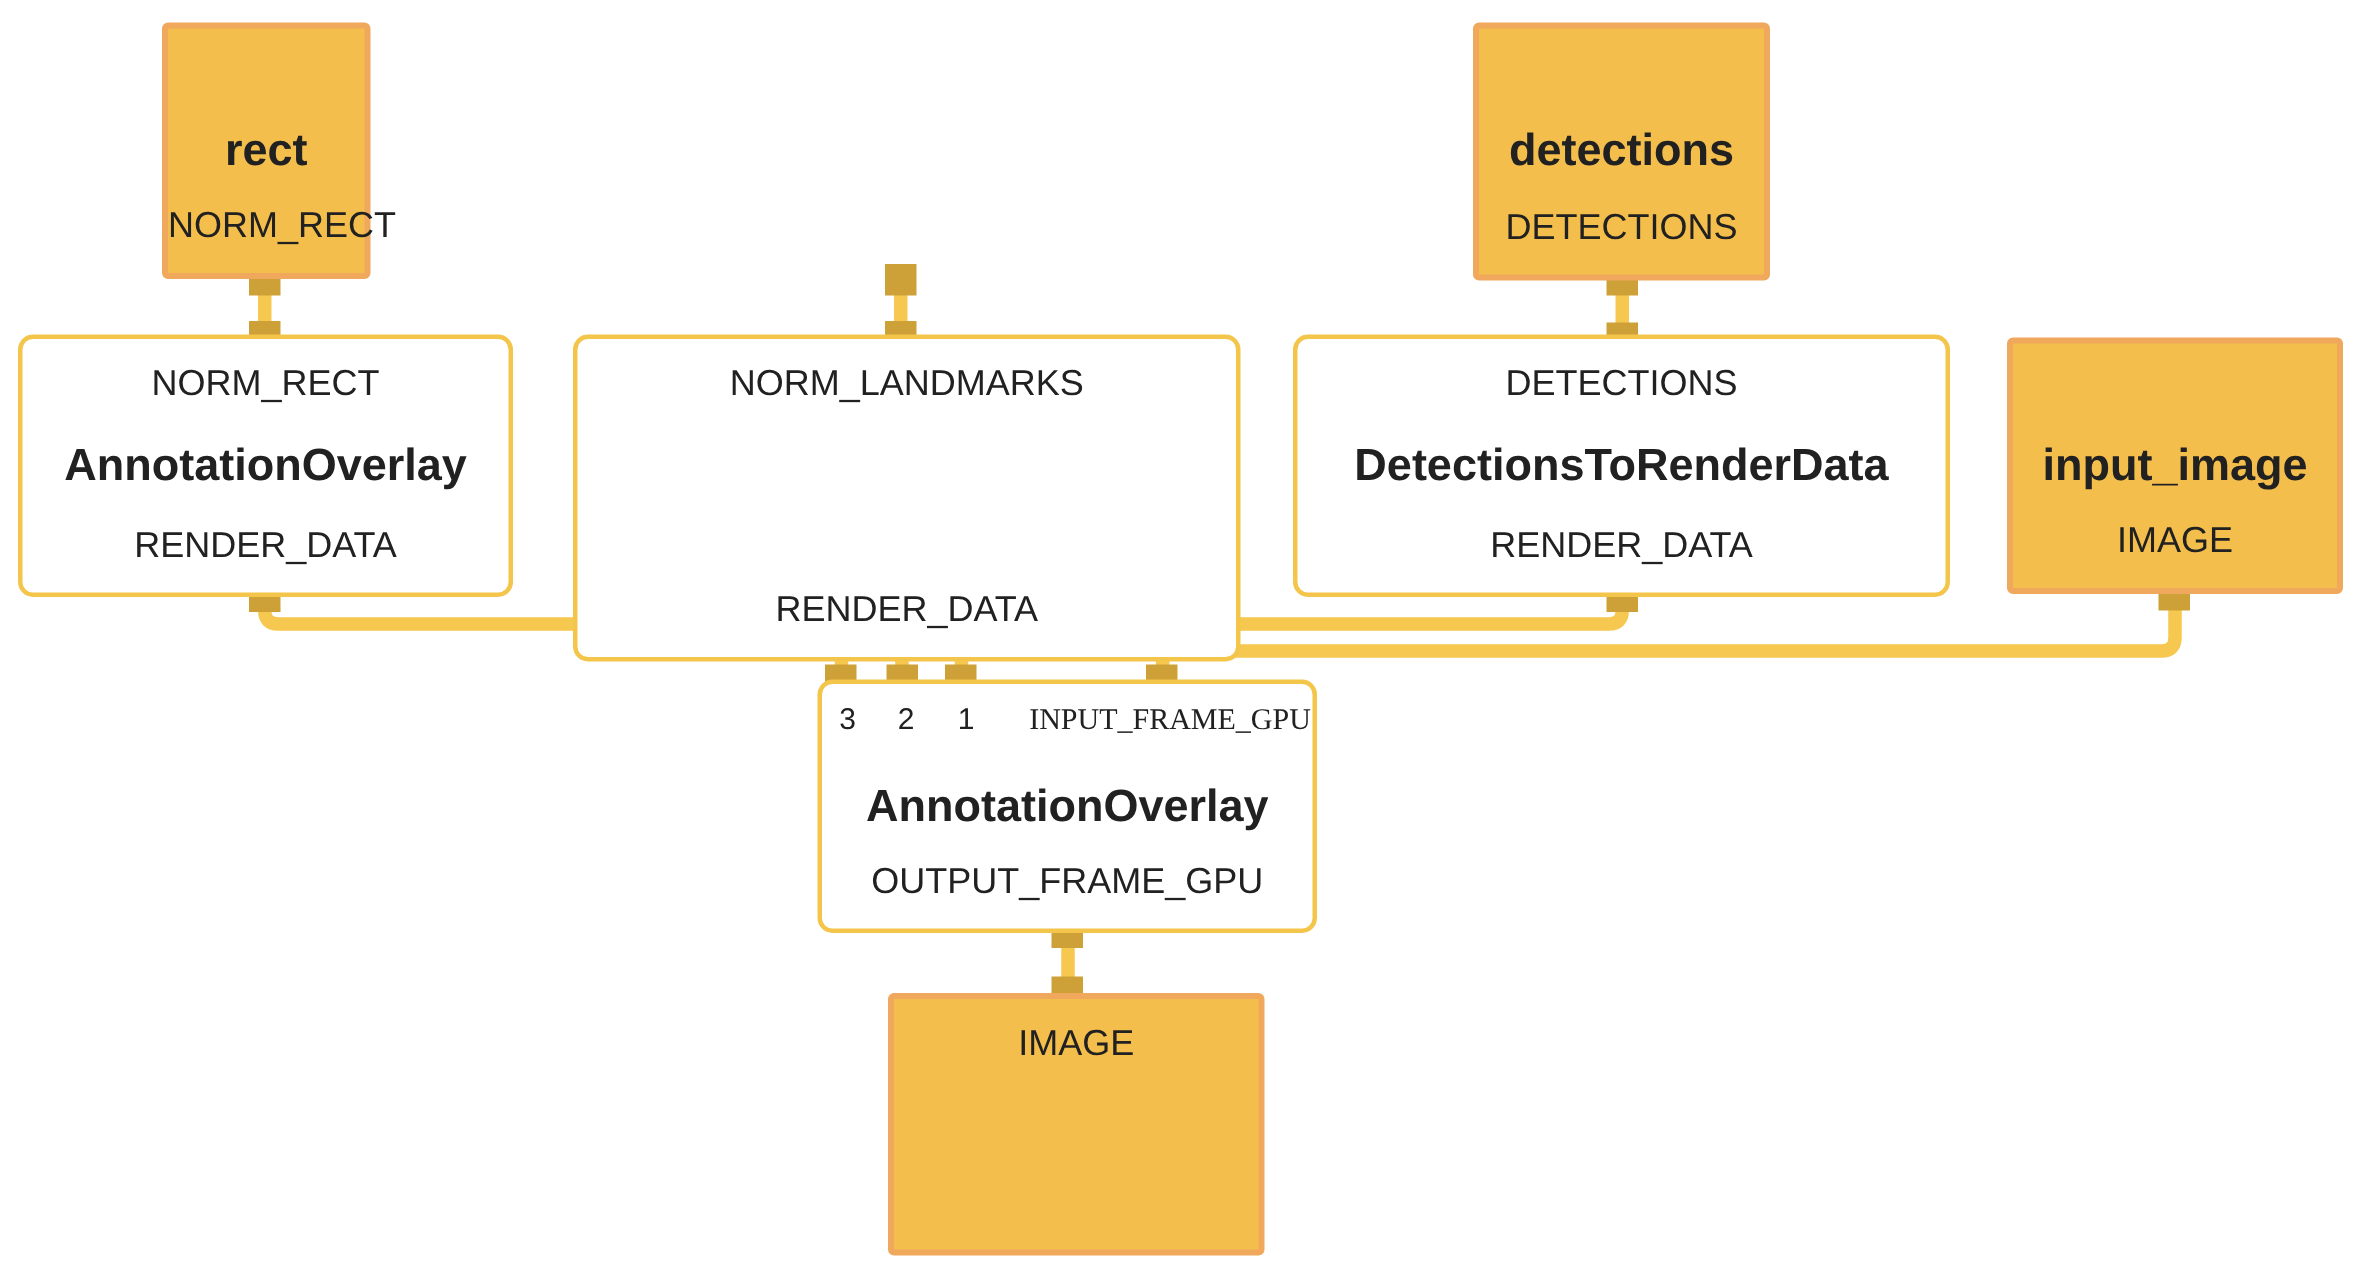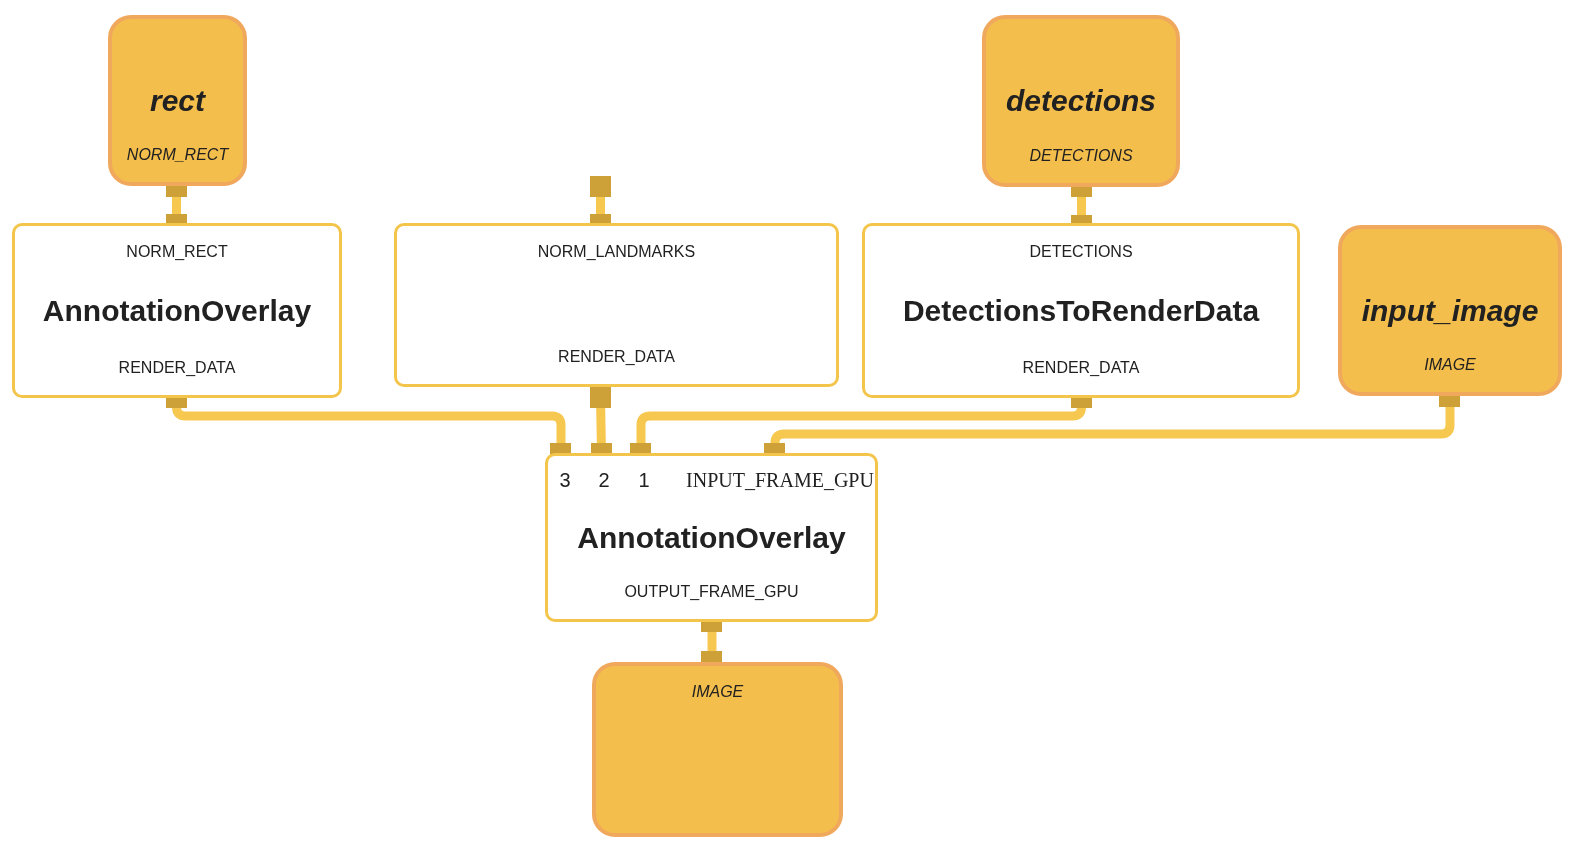--- a/index.html
+++ b/index.html
@@ -21,55 +21,54 @@
     color:var(--text);
     overflow:hidden;
   }
   #wire-layer{position:absolute;left:0;top:0;width:1582px;height:858px;}
   .edge{stroke:var(--edge);stroke-width:9;fill:none;}
   .port-sq{fill:var(--port);}
   .node{position:absolute;box-sizing:border-box;}
   .package{
     background:var(--package-fill);
     border:4px solid var(--package-border);
-    border-radius:23px;
-    font-style:italic;
+    border-radius:4px;
   }
   .calc{
     background:var(--calc-fill);
     border:3px solid var(--calc-border);
     border-radius:10px;
   }
   .title{
     position:absolute;left:0;right:0;top:50%;
     transform:translateY(-50%);
     text-align:center;
     font-size:30px;font-weight:700;
     white-space:nowrap;
   }
   .plabel{
     position:absolute;left:0;right:0;
     text-align:center;
-    font-size:16px;line-height:1.1;
+    font-size:24px;line-height:1.1;
     white-space:nowrap;
   }
   .plabel.top{top:17px;}
   .plabel.bottom{bottom:18px;}
   .pnum{
     position:absolute;top:13px;
     transform:translateX(-50%);
     font-size:20px;line-height:1.1;
     white-space:nowrap;
   }
   
   #n-rect{left:108px;top:15px;width:139px;height:171px;}
   #n-landmarks{left:503px;top:15px;width:196px;height:172px;}
   #n-detections{left:982px;top:15px;width:198px;height:172px;}
   #n-rect2rd{left:12px;top:223px;width:330px;height:175px;}
-  #n-lm2rd{left:394px;top:223px;width:445px;height:164px;}
+  #n-lm2rd{left:382px;top:223px;width:445px;height:218px;}
   #n-det2rd{left:862px;top:223px;width:438px;height:175px;}
   #n-input{left:1338px;top:225px;width:224px;height:171px;}
   #n-anno{left:545px;top:453px;width:333px;height:169px;}
   #n-output{left:592px;top:662px;width:251px;height:175px;}
   
   .p-in3{left:17px;}
   .p-in2{left:56px;}
   .p-in1{left:96px;}
   .p-ingpu{left:232px;font-family:Liberation Serif, serif;}
 </style>

